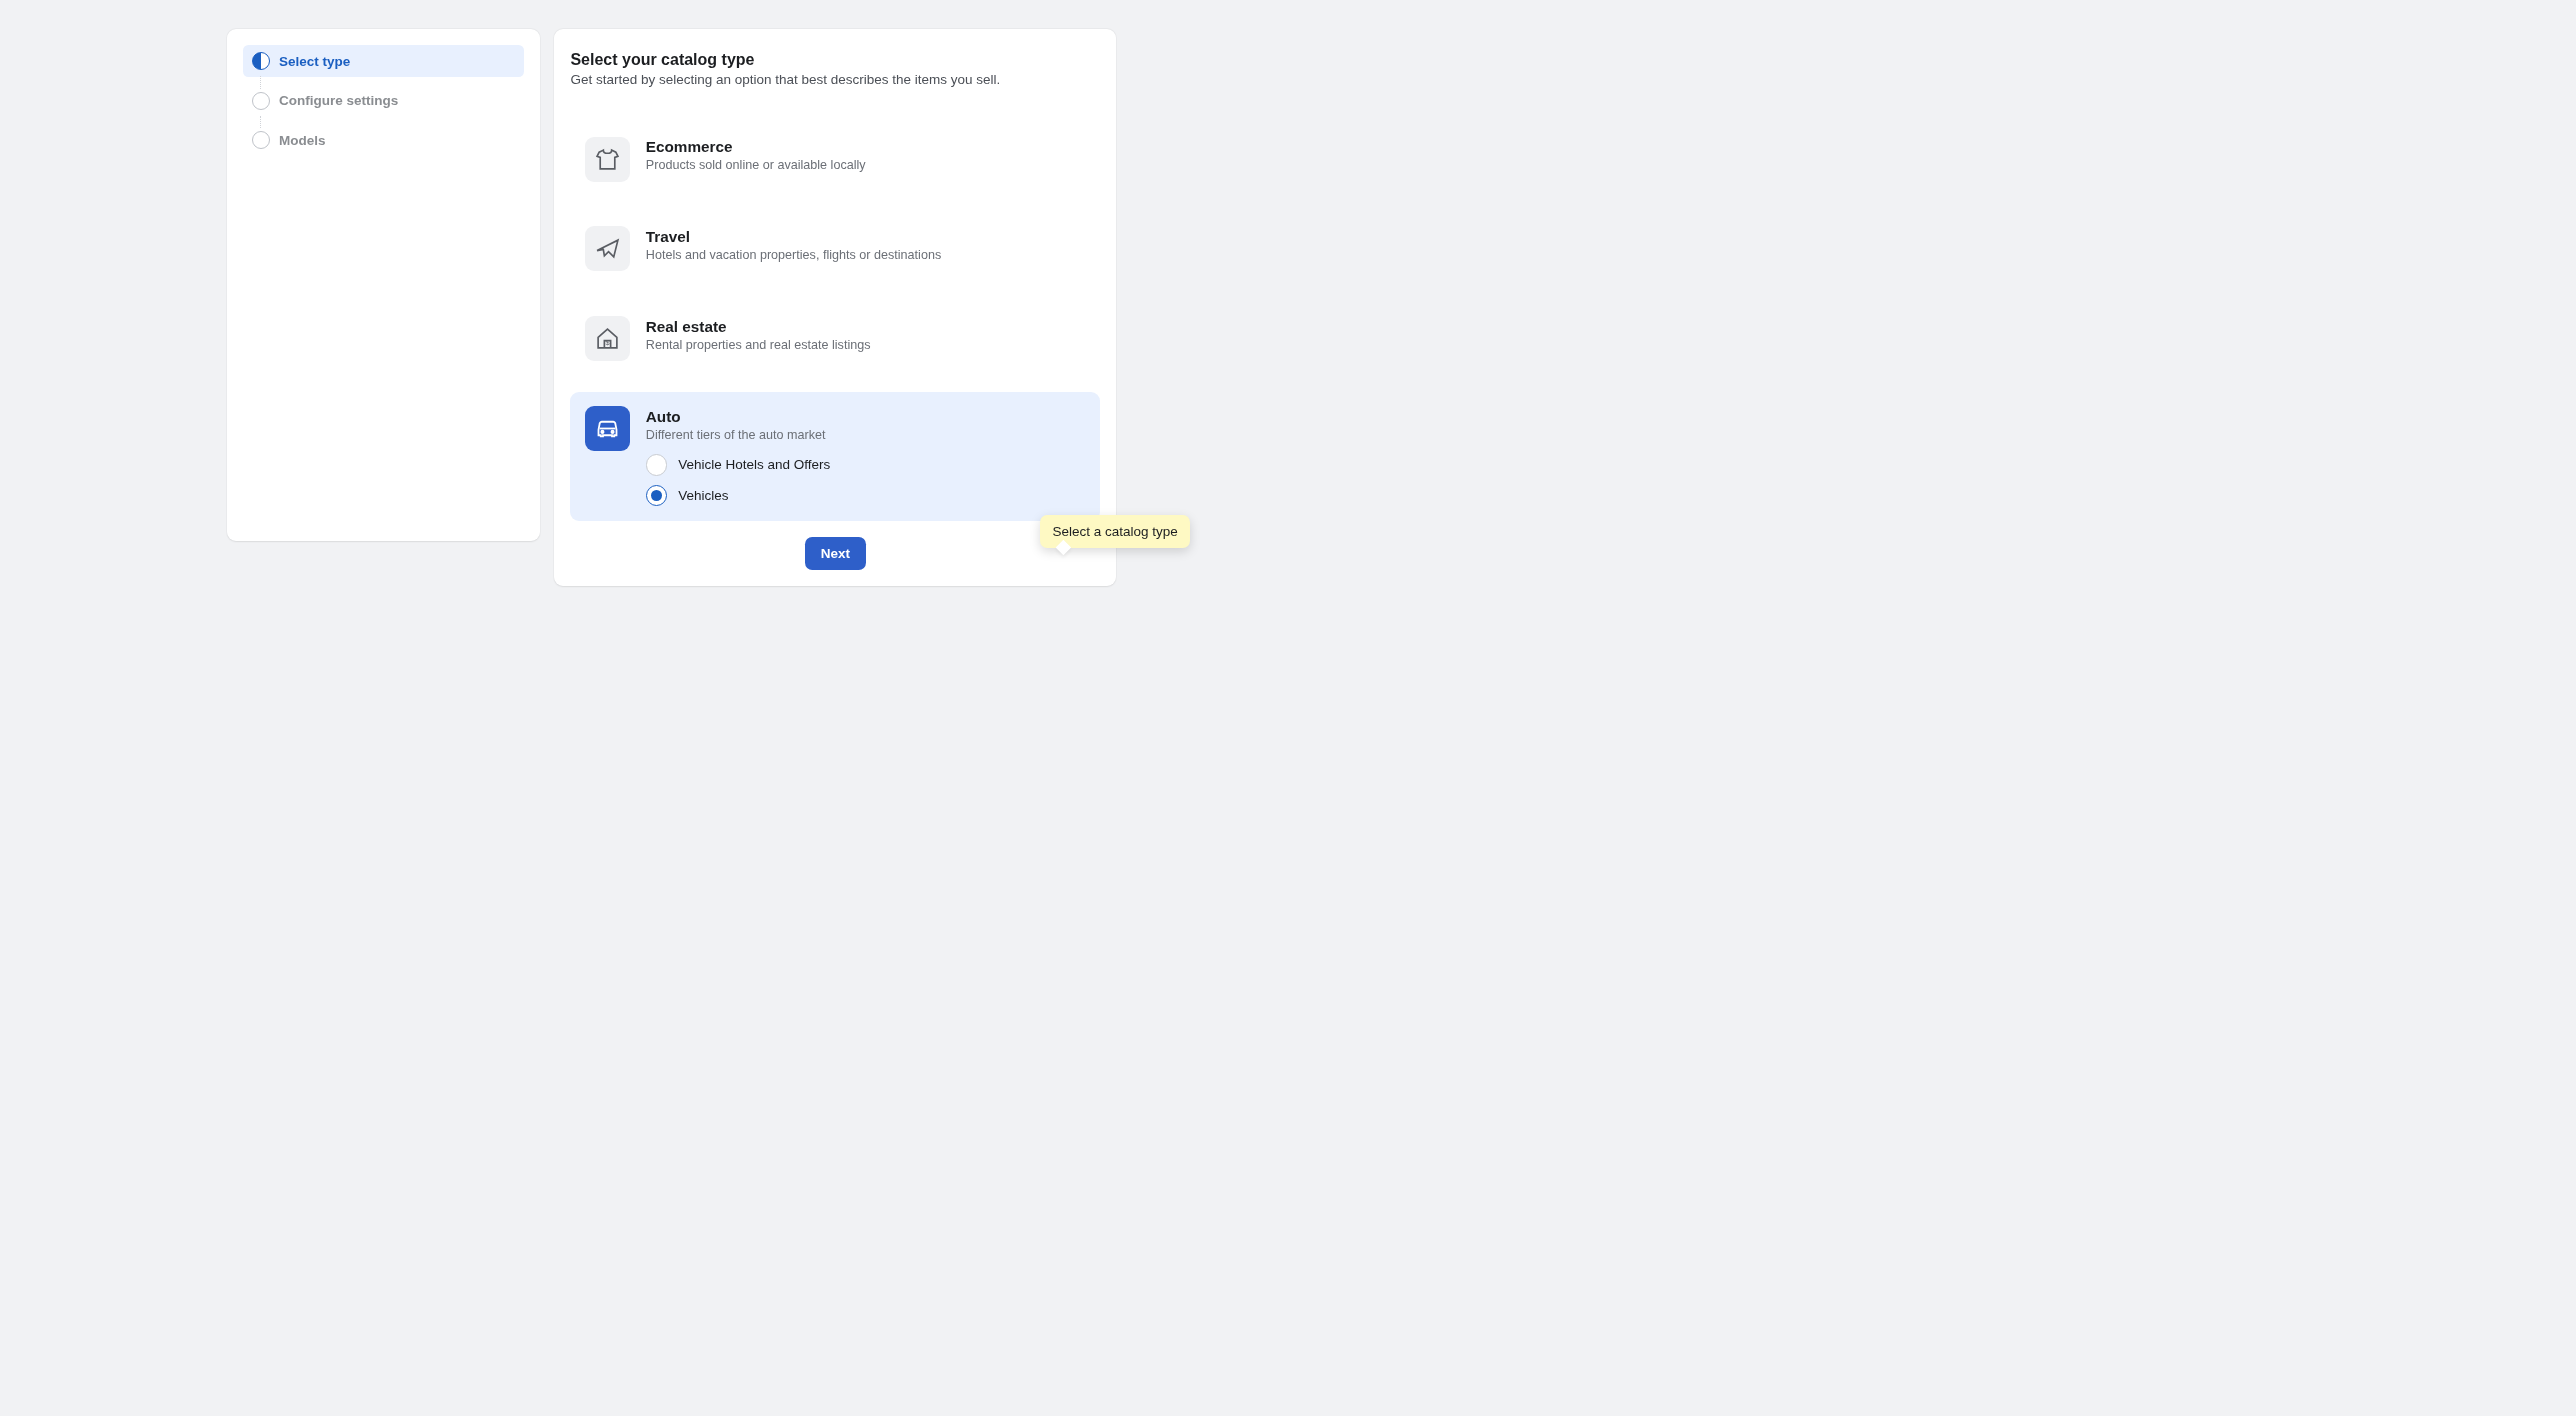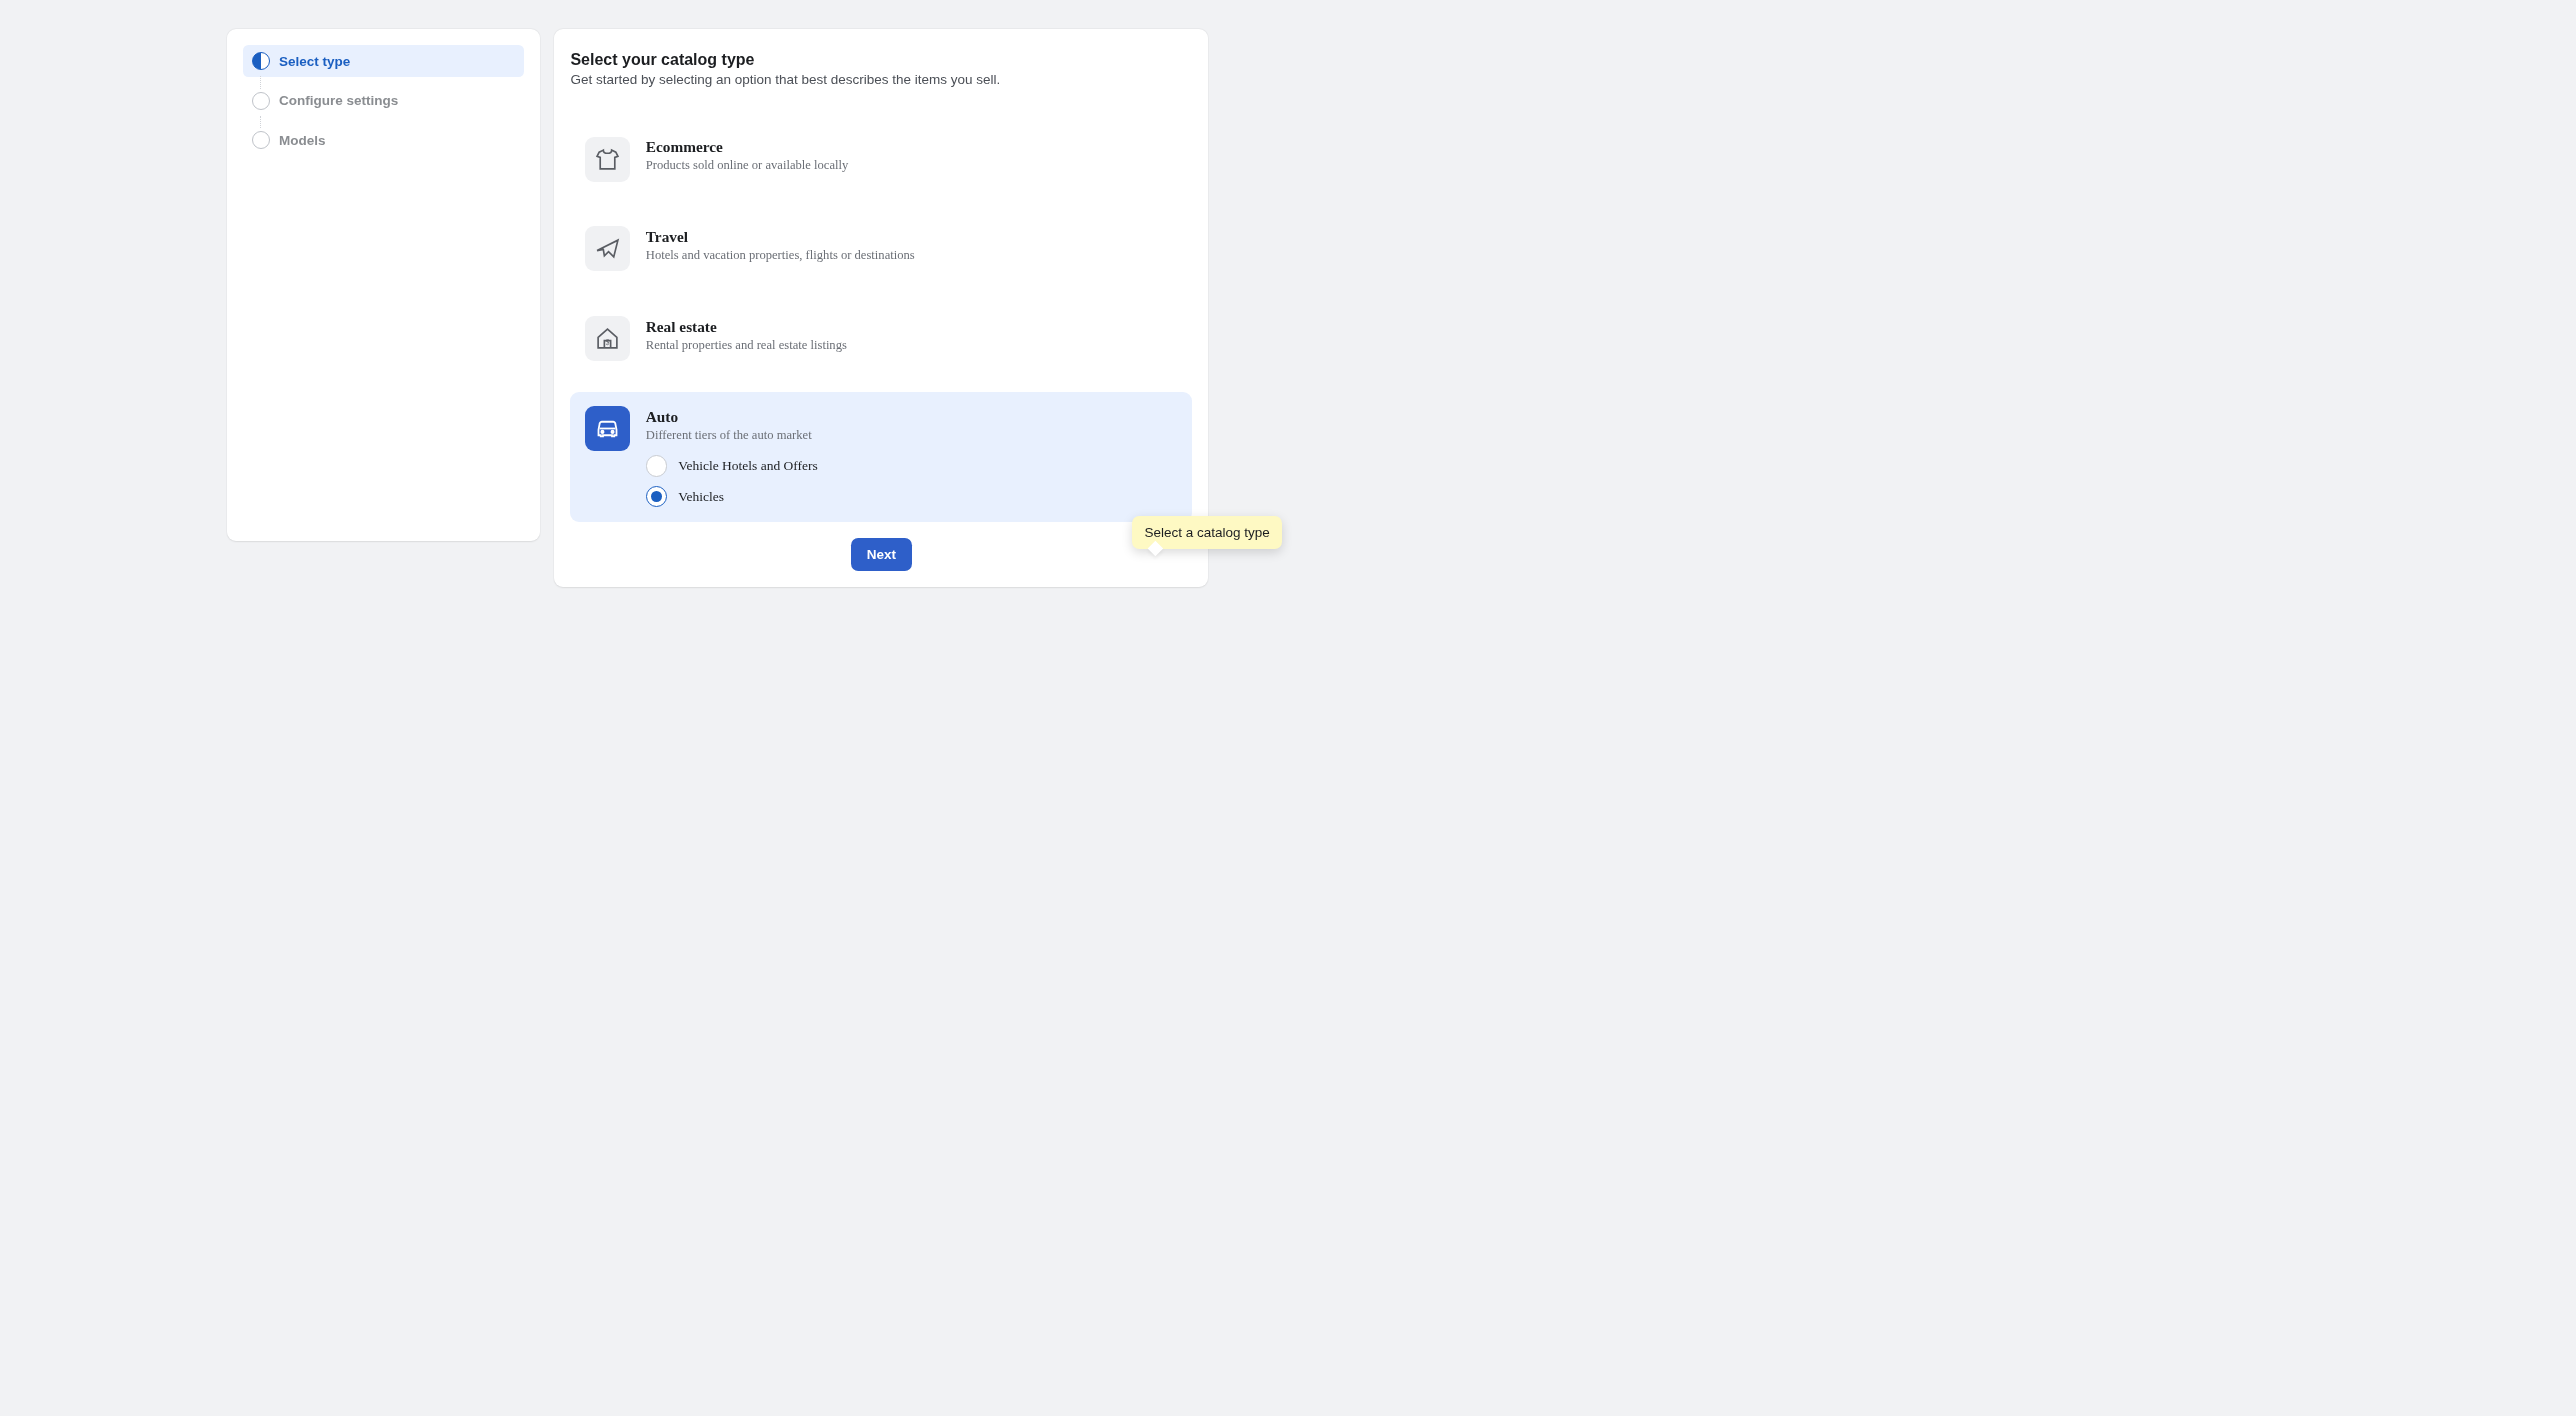--- a/index.html
+++ b/index.html
@@ -24,21 +24,21 @@
     background: #ffffff;
     border-radius: 9px;
     box-shadow: 0 0.9px 1.8px rgba(0,0,0,0.08), 0 0 0 0.9px rgba(0,0,0,0.02);
   }
   .steps-card {
     width: 313px;
     padding: 16px;
     height: 512px;
   }
   .main-card {
-    width: 654px;
+    width: 562px;
     padding: 21.6px 16px 16px 16px;
     position: relative;
   }
 
   
   .step-item {
     display: flex;
     align-items: center;
     gap: 9px;
     padding: 7.2px 9px;
@@ -83,21 +83,21 @@
     font-weight: 700;
     margin: 0 0 3.6px 0;
   }
   .main-subtitle {
     font-size: 13.5px;
     color: #4b4f56;
     margin: 0 0 35px 0;
   }
 
   
-  .option-list { padding: 0 0 0 0; font-family: Liberation Serif, serif; }
+  .option-list { padding: 0 0 0 0; }
   .option {
     display: flex;
     align-items: flex-start;
     gap: 16px;
     padding: 14.4px 14.4px;
     border-radius: 9px;
     cursor: pointer;
     margin: 0 0 16px 0;
   }
   .option.selected {

